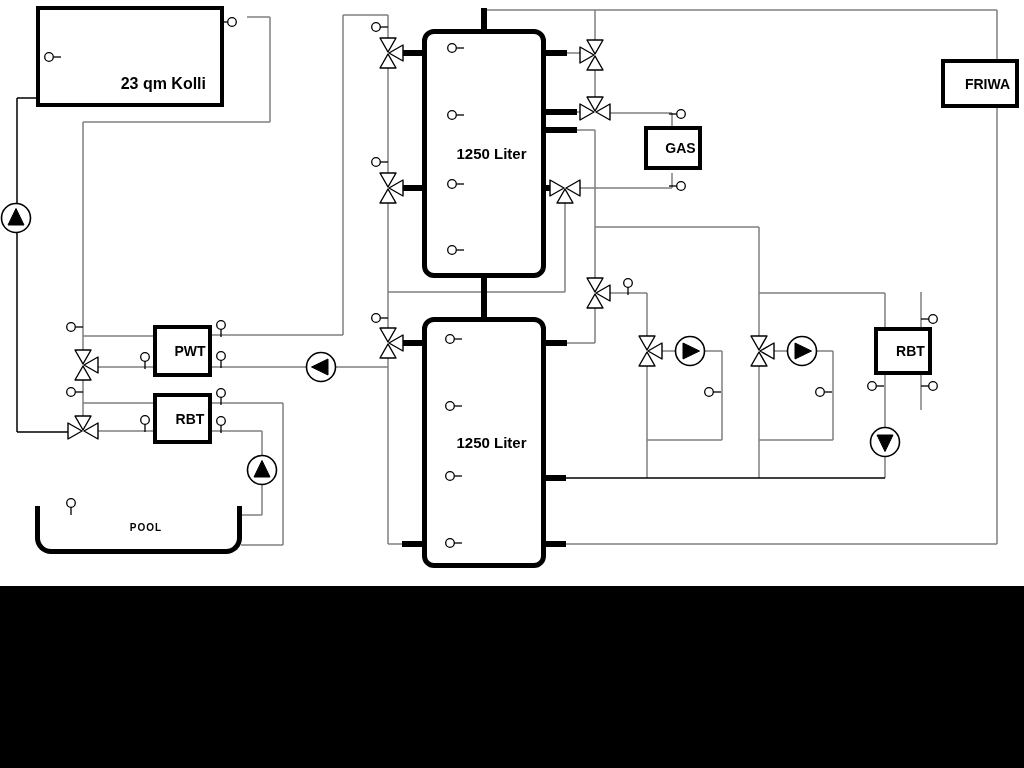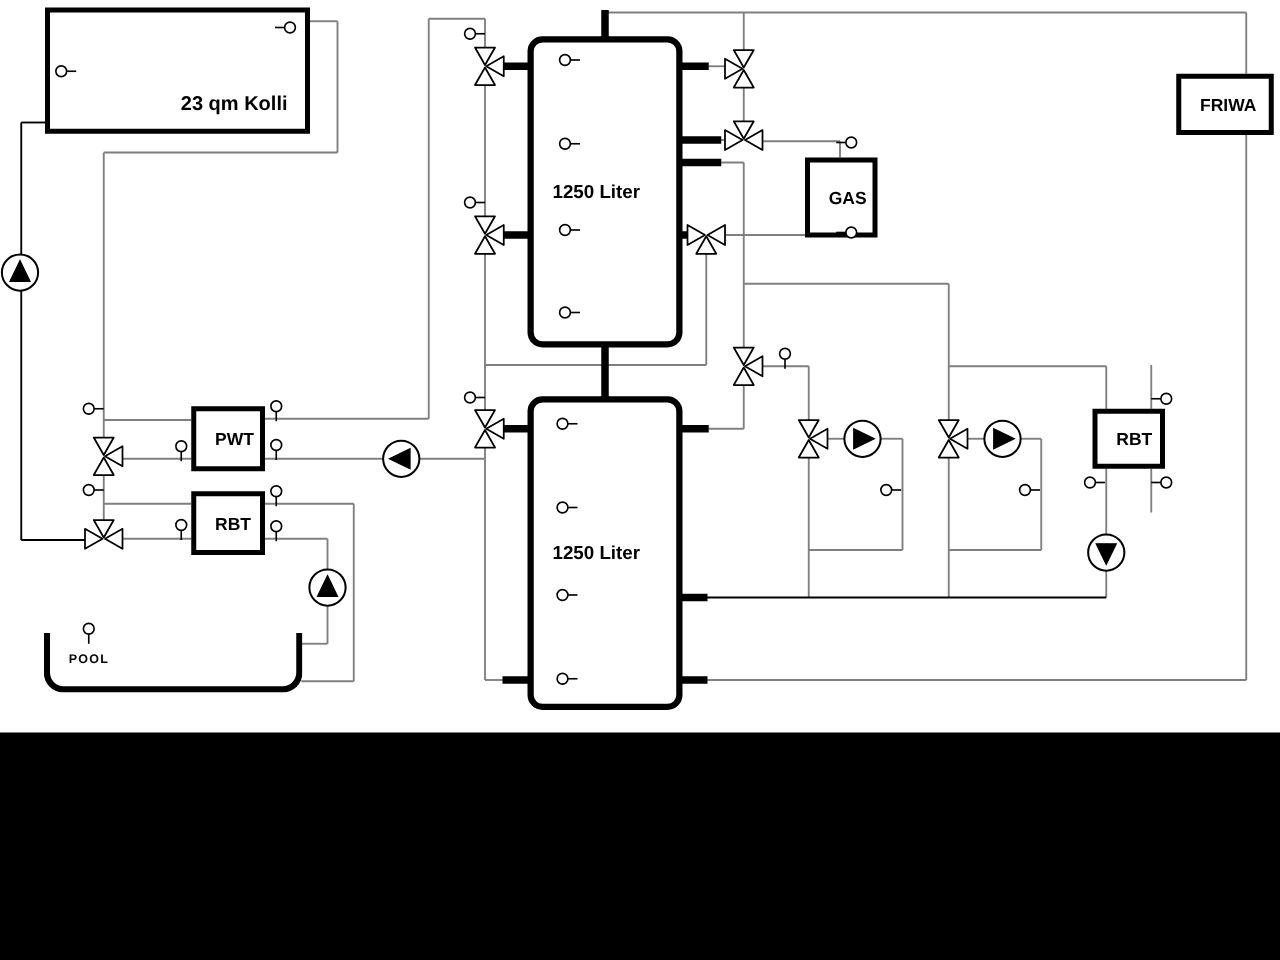--- a/index.html
+++ b/index.html
@@ -1,20 +1,20 @@
 <!DOCTYPE html>
 <html style="--pipe-gray: #7f7f7f; --pipe-black: #000000;"><head>
 <meta charset="utf-8">
 <style>
   html,body{margin:0;padding:0;background:#fff;}
   #stage{position:relative;width:1024px;height:768px;background:#fff;overflow:hidden;
          font-family:"Liberation Sans",sans-serif;color:#000;}
   svg.layer{position:absolute;left:0;top:0;}
   .box{position:absolute;box-sizing:border-box;background:#fff;border:4px solid #000;
-       display:flex;align-items:center;justify-content:flex-start;
+       display:flex;align-items:center;justify-content:center;
        font-weight:bold;font-size:14px;z-index:2;padding-left:15px;}
   .tank{border-width:5px;border-radius:12px;font-size:15px;}
   .collector{justify-content:flex-end;align-items:flex-end;padding:0 14px 10px 0;font-size:16px;}
   .pool{background:transparent;border-width:5px;border-top:none;
         border-radius:0 0 16px 16px;font-size:10px;letter-spacing:1px;}
   #pipes{z-index:1;}
   #symbols{z-index:3;}
   #blackbar{position:absolute;left:0;top:586px;width:1024px;height:182px;
             background:var(--pipe-black,#000);z-index:4;}
   line.g{stroke:var(--pipe-gray,#7f7f7f);stroke-width:1.5;}
@@ -114,33 +114,33 @@
       <line class="t" x1="544" y1="53" x2="567" y2="53"></line>
       <line class="t" x1="544" y1="112" x2="577" y2="112"></line>
       <line class="t" x1="544" y1="130" x2="577" y2="130"></line>
       <line class="t" x1="544" y1="188" x2="551" y2="188"></line>
       <line class="t" x1="544" y1="343" x2="567" y2="343"></line>
       <line class="t" x1="544" y1="478" x2="566" y2="478"></line>
       <line class="t" x1="544" y1="544" x2="566" y2="544"></line>
     </g>
   </svg>
 
-  <div class="box collector" style="left:36px;top:6px;width:212px;height:101px;">
+  <div class="box collector" style="left:36px;top:6px;width:188px;height:101px;">
     <span>23 qm Kolli</span>
   </div>
 
   <div class="box tank" style="left:422px;top:29px;width:124px;height:249px;">
     <span>1250 Liter</span>
   </div>
 
   <div class="box tank" style="left:422px;top:317px;width:124px;height:251px;">
     <span>1250 Liter</span>
   </div>
 
-  <div class="box" style="left:644px;top:126px;width:58px;height:64px;">
+  <div class="box" style="left:644px;top:126px;width:58px;height:44px;">
     <span>GAS</span>
   </div>
 
   <div class="box" style="left:941px;top:59px;width:78px;height:49px;">
     <span>FRIWA</span>
   </div>
 
   <div class="box" style="left:153px;top:325px;width:59px;height:52px;">
     <span>PWT</span>
   </div>

